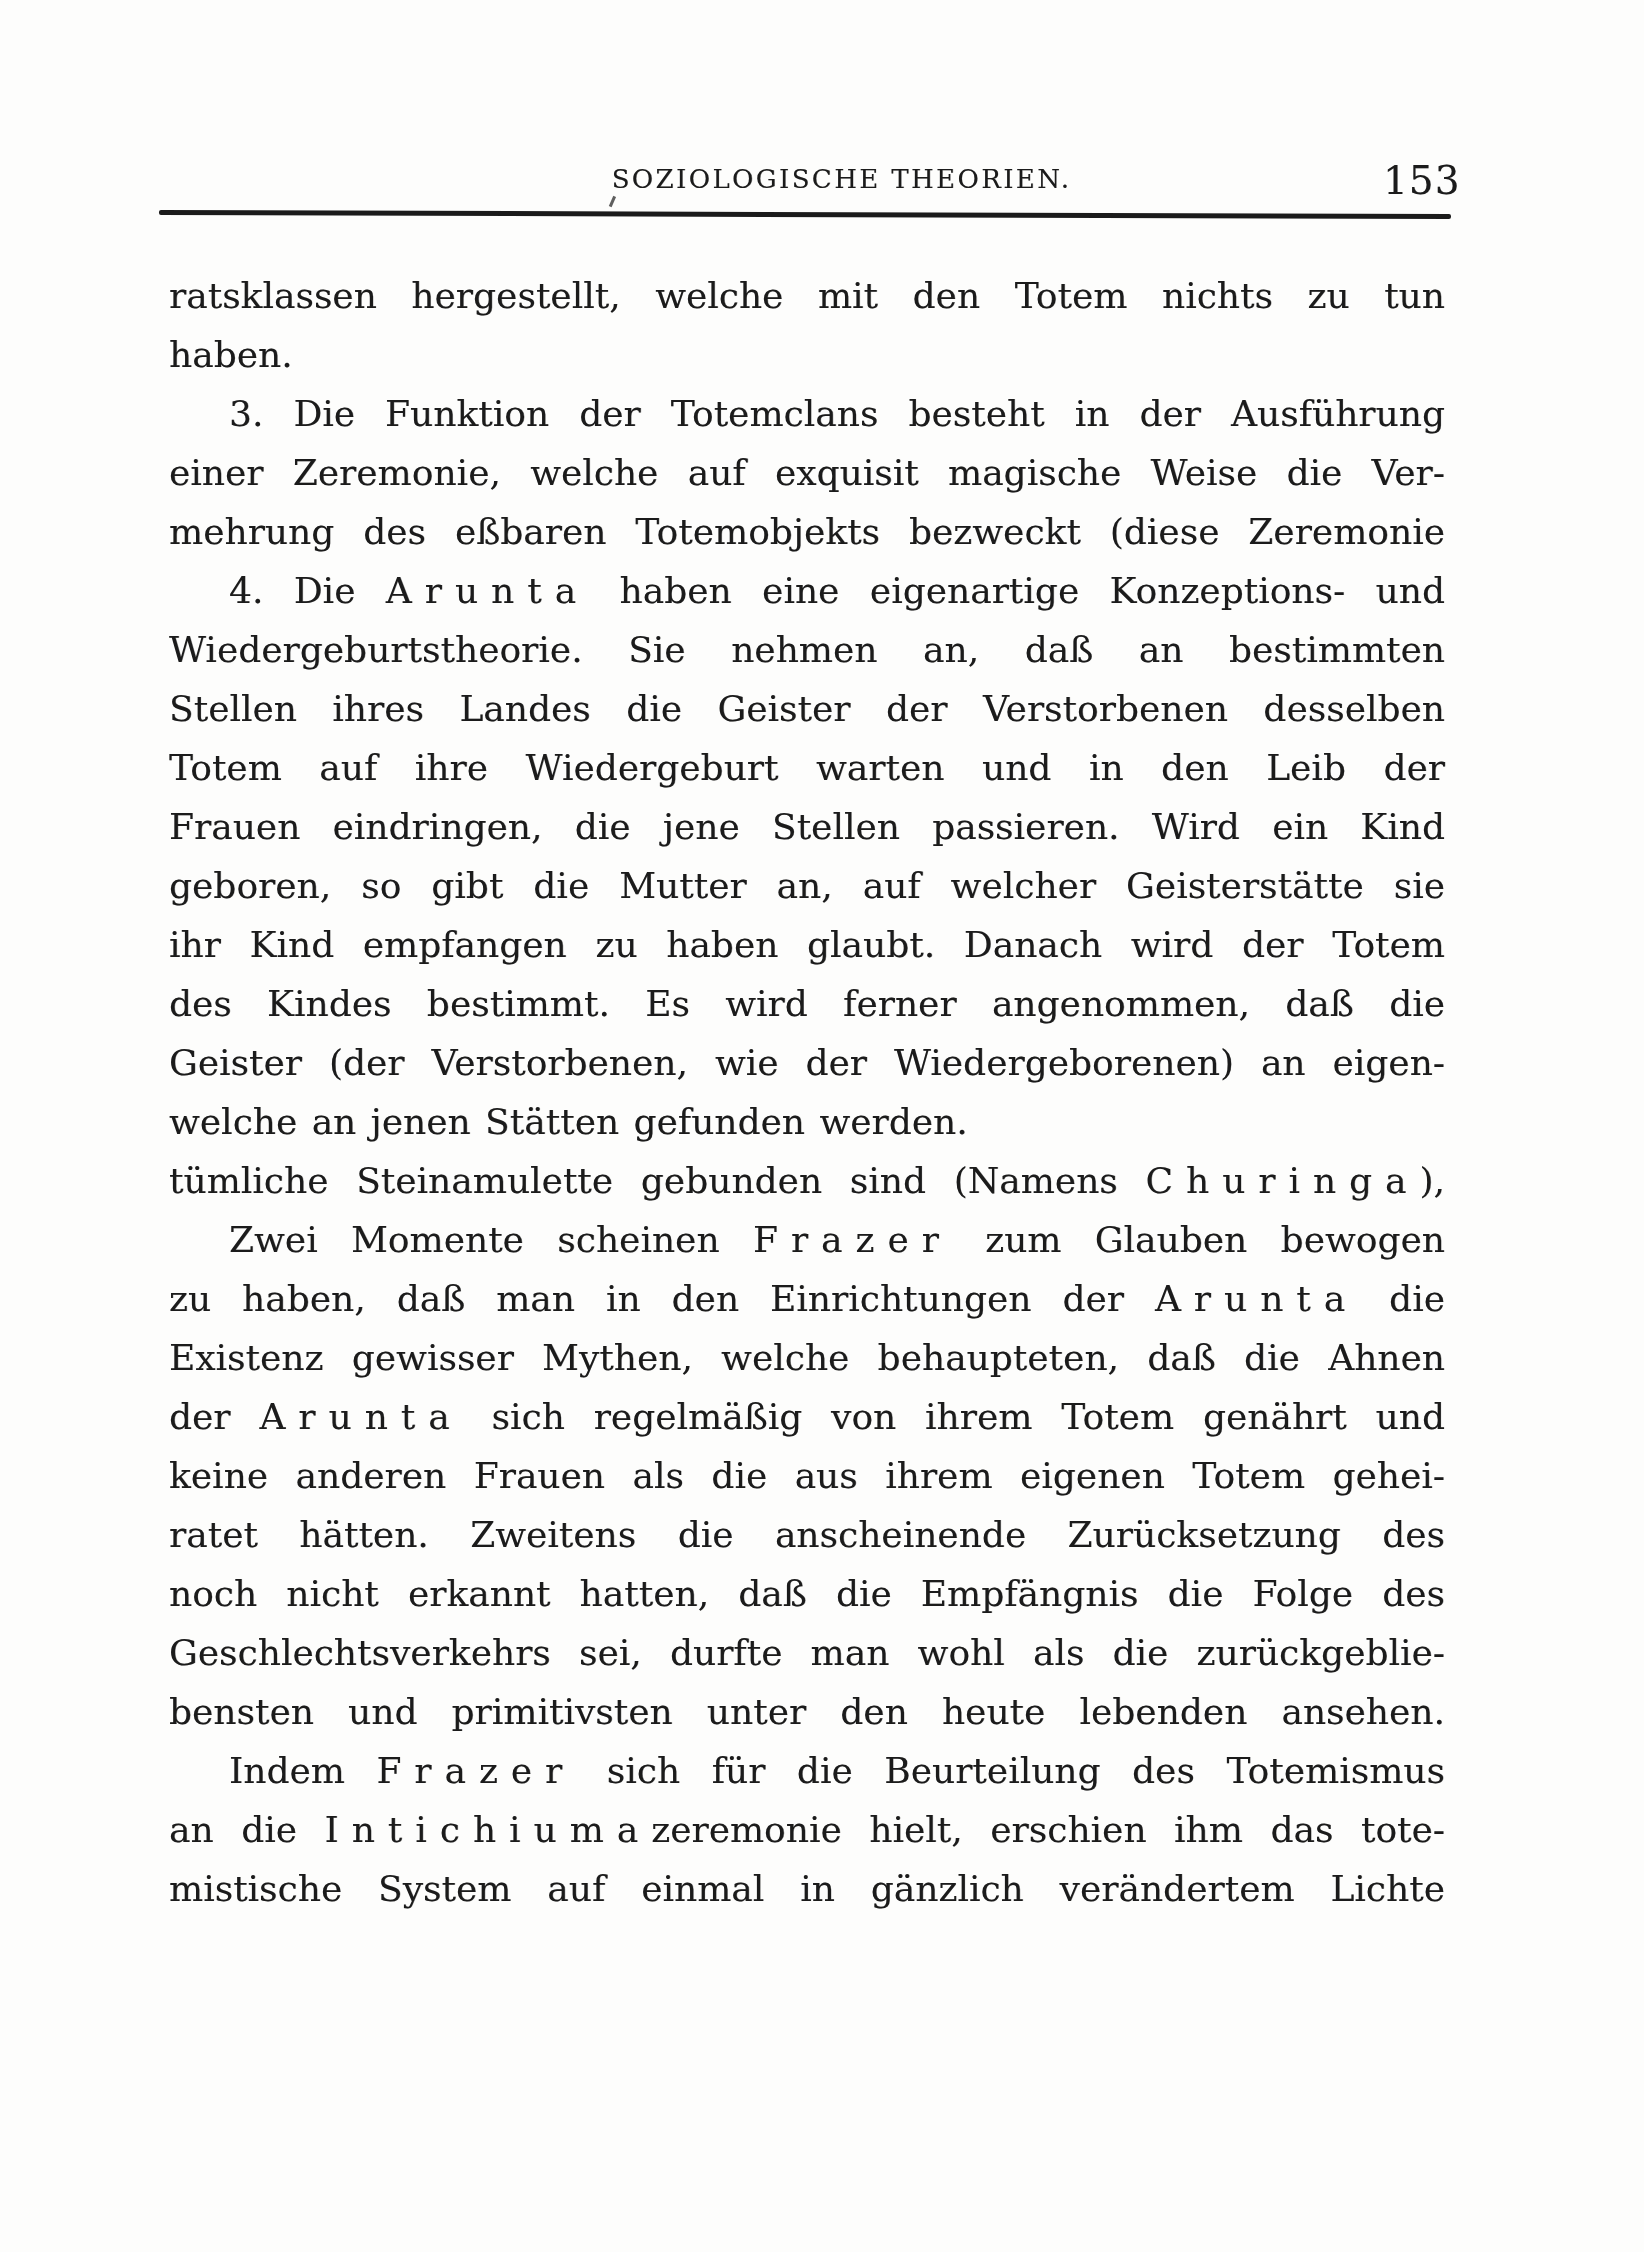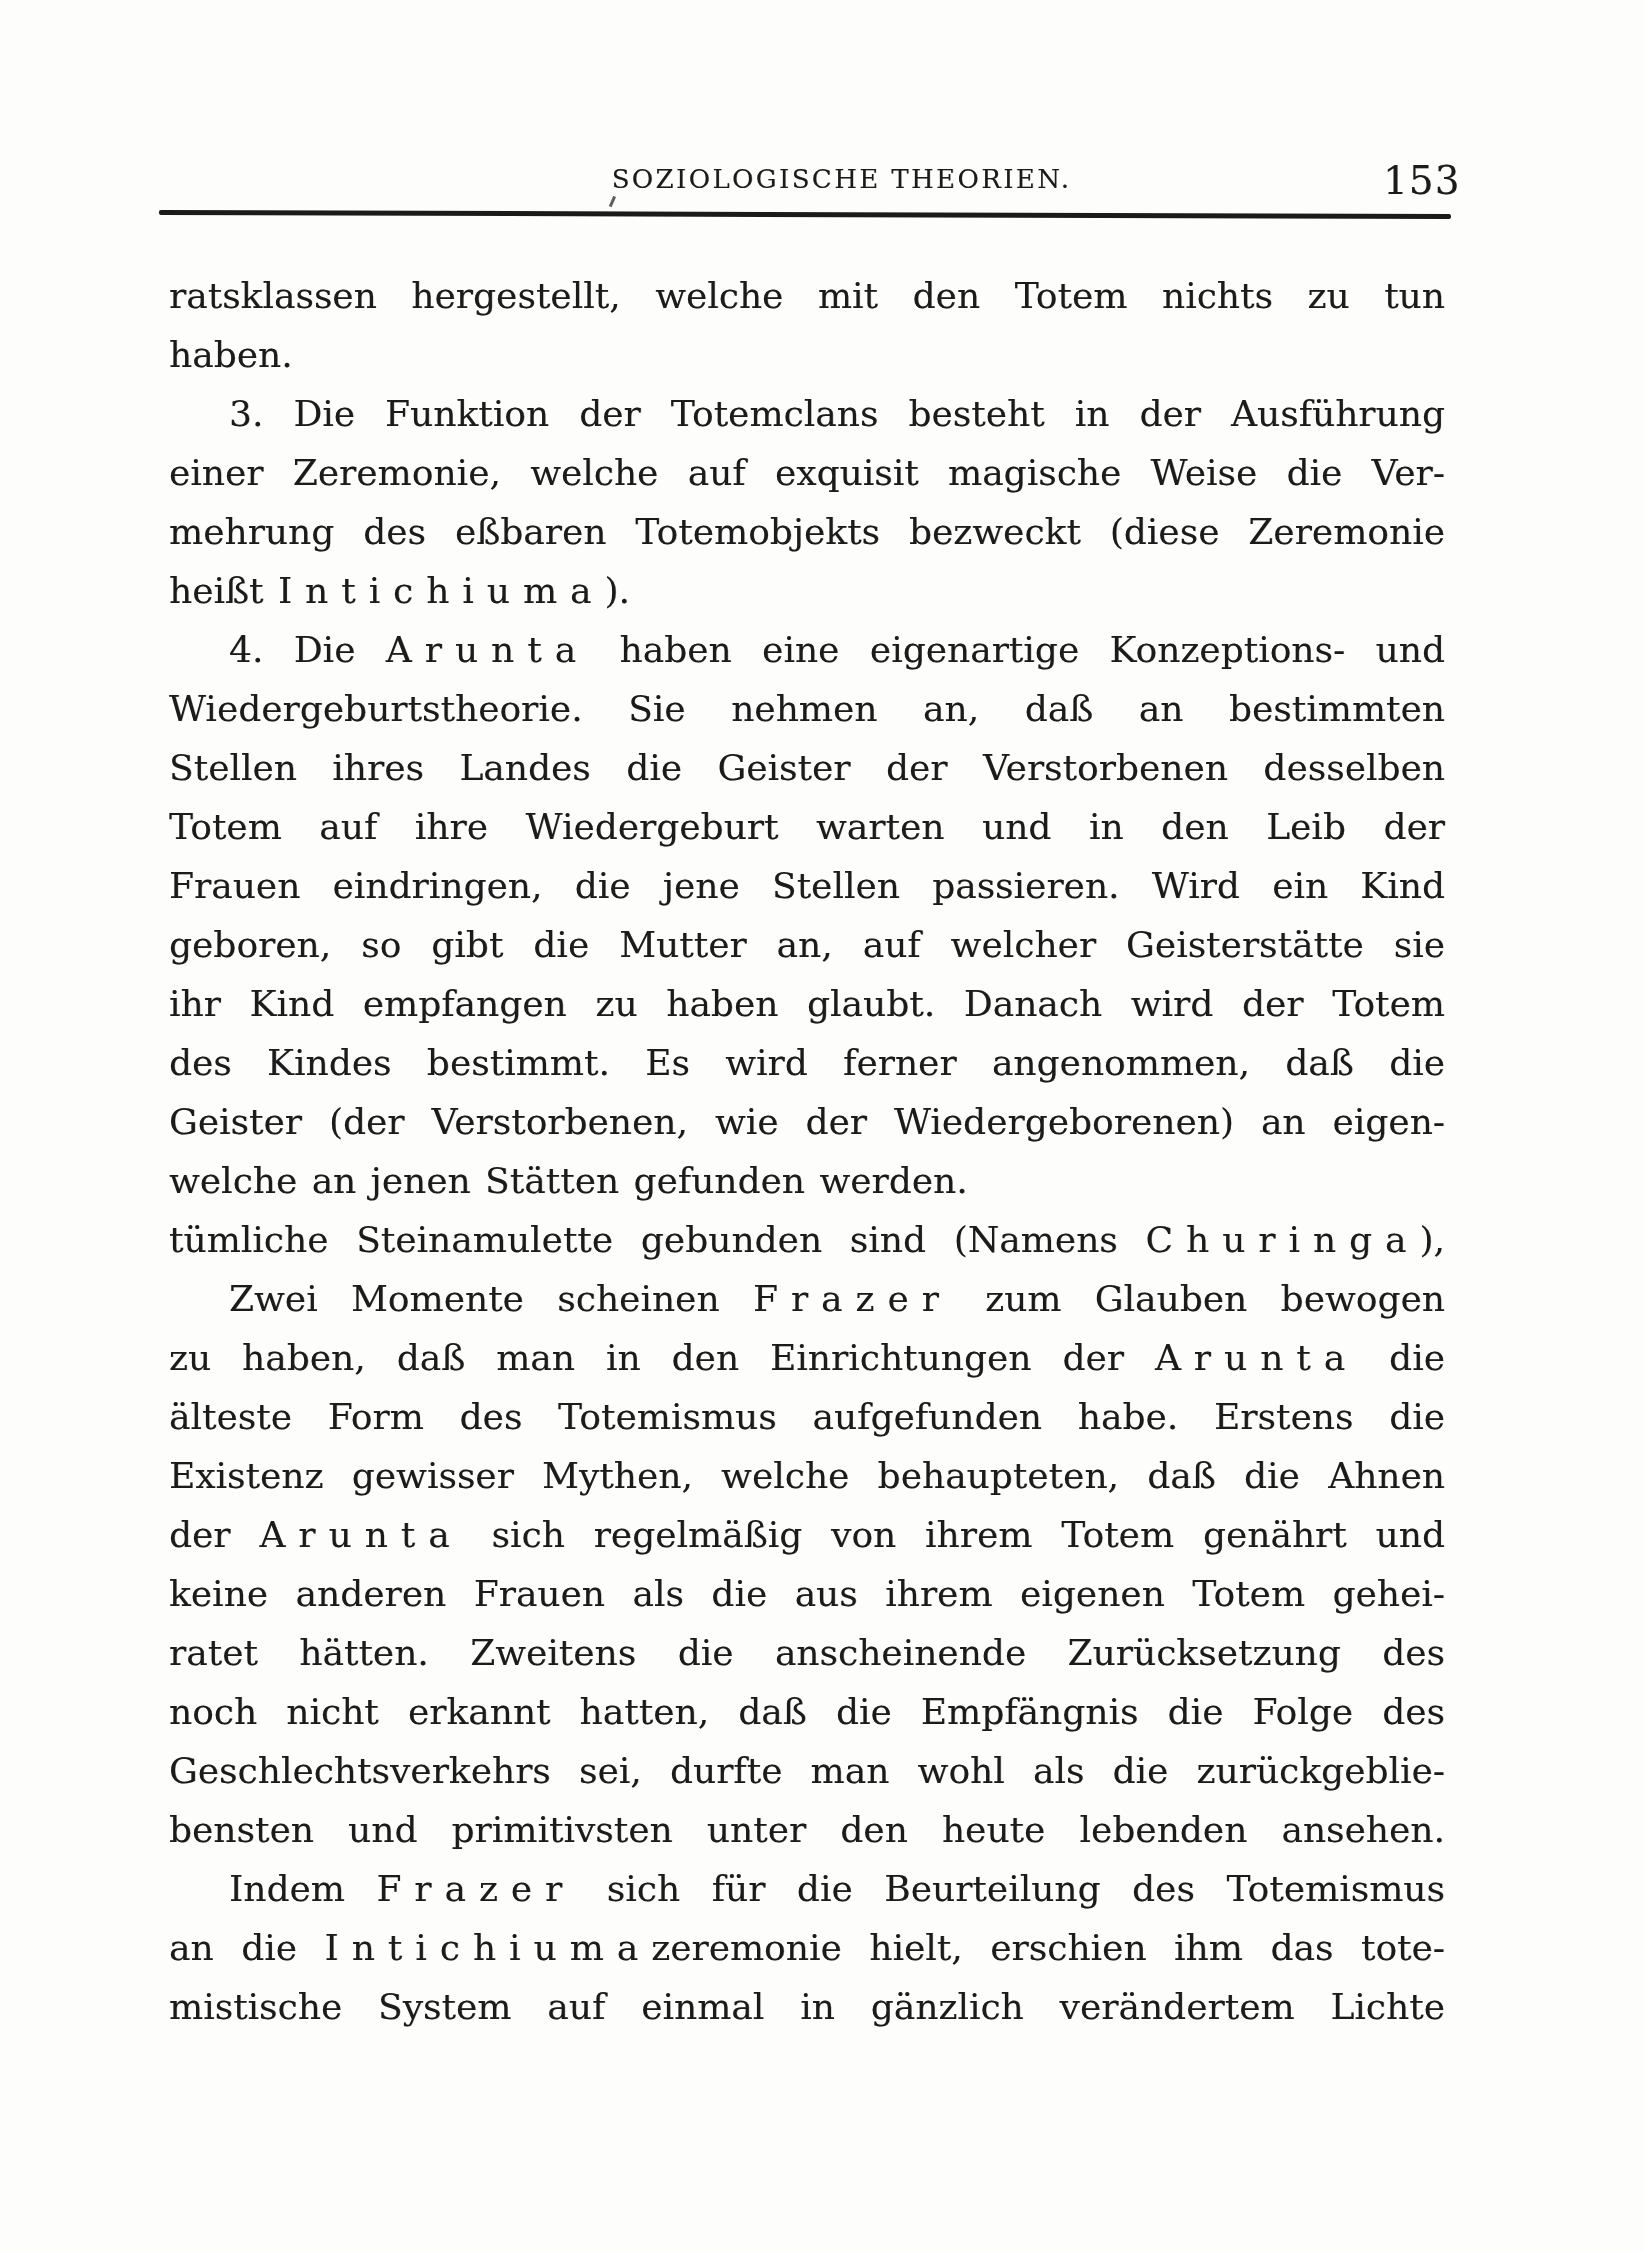--- a/index.html
+++ b/index.html
@@ -77,35 +77,33 @@
     <div class="page-number">153</div>
     <div class="header-rule"></div>
     <div class="ink-speck"></div>
   </div>
   <div class="text-block" id="text-block">
       <div class="line">ratsklassen hergestellt, welche mit den Totem nichts zu tun</div>
       <div class="line endpara">haben.</div>
       <div class="line indent">3. Die Funktion der Totemclans besteht in der Ausführung</div>
       <div class="line">einer Zeremonie, welche auf exquisit magische Weise die Ver-</div>
       <div class="line">mehrung des eßbaren Totemobjekts bezweckt (diese Zeremonie</div>
-      <div class="line endpara">heißt <span class="sperr">Intichiuma</span>).</div>
       <div class="line indent">4. Die <span class="sperr">Arunta</span> haben eine eigenartige Konzeptions- und</div>
       <div class="line">Wiedergeburtstheorie.  Sie nehmen an, daß an bestimmten</div>
       <div class="line">Stellen ihres Landes die Geister der Verstorbenen desselben</div>
       <div class="line">Totem auf ihre Wiedergeburt warten und in den Leib der</div>
       <div class="line">Frauen eindringen, die jene Stellen passieren.  Wird ein Kind</div>
       <div class="line">geboren, so gibt die Mutter an, auf welcher Geisterstätte sie</div>
       <div class="line">ihr Kind empfangen zu haben glaubt.  Danach wird der Totem</div>
       <div class="line">des Kindes bestimmt.  Es wird ferner angenommen, daß die</div>
       <div class="line">Geister (der Verstorbenen, wie der Wiedergeborenen) an eigen-</div>
       <div class="line endpara">welche an jenen Stätten gefunden werden.</div>
       <div class="line">tümliche Steinamulette gebunden sind (Namens <span class="sperr">Churinga</span>),</div>
       <div class="line indent">Zwei Momente scheinen <span class="sperr">Frazer</span> zum Glauben bewogen</div>
       <div class="line">zu haben, daß man in den Einrichtungen der <span class="sperr">Arunta</span> die</div>
-      <div class="line">älteste Form des Totemismus aufgefunden habe.  Erstens die</div>
       <div class="line">Existenz gewisser Mythen, welche behaupteten, daß die Ahnen</div>
       <div class="line">der <span class="sperr">Arunta</span> sich regelmäßig von ihrem Totem genährt und</div>
       <div class="line">keine anderen Frauen als die aus ihrem eigenen Totem gehei-</div>
       <div class="line">ratet hätten.  Zweitens die anscheinende Zurücksetzung des</div>
       <div class="line">noch nicht erkannt hatten, daß die Empfängnis die Folge des</div>
       <div class="line">Geschlechtsverkehrs sei, durfte man wohl als die zurückgeblie-</div>
       <div class="line">bensten und primitivsten unter den heute lebenden ansehen.</div>
       <div class="line indent">Indem <span class="sperr">Frazer</span> sich für die Beurteilung des Totemismus</div>
       <div class="line">an die <span class="sperr">Intichiuma</span>zeremonie hielt, erschien ihm das tote-</div>
       <div class="line">mistische System auf einmal in gänzlich verändertem Lichte</div>

